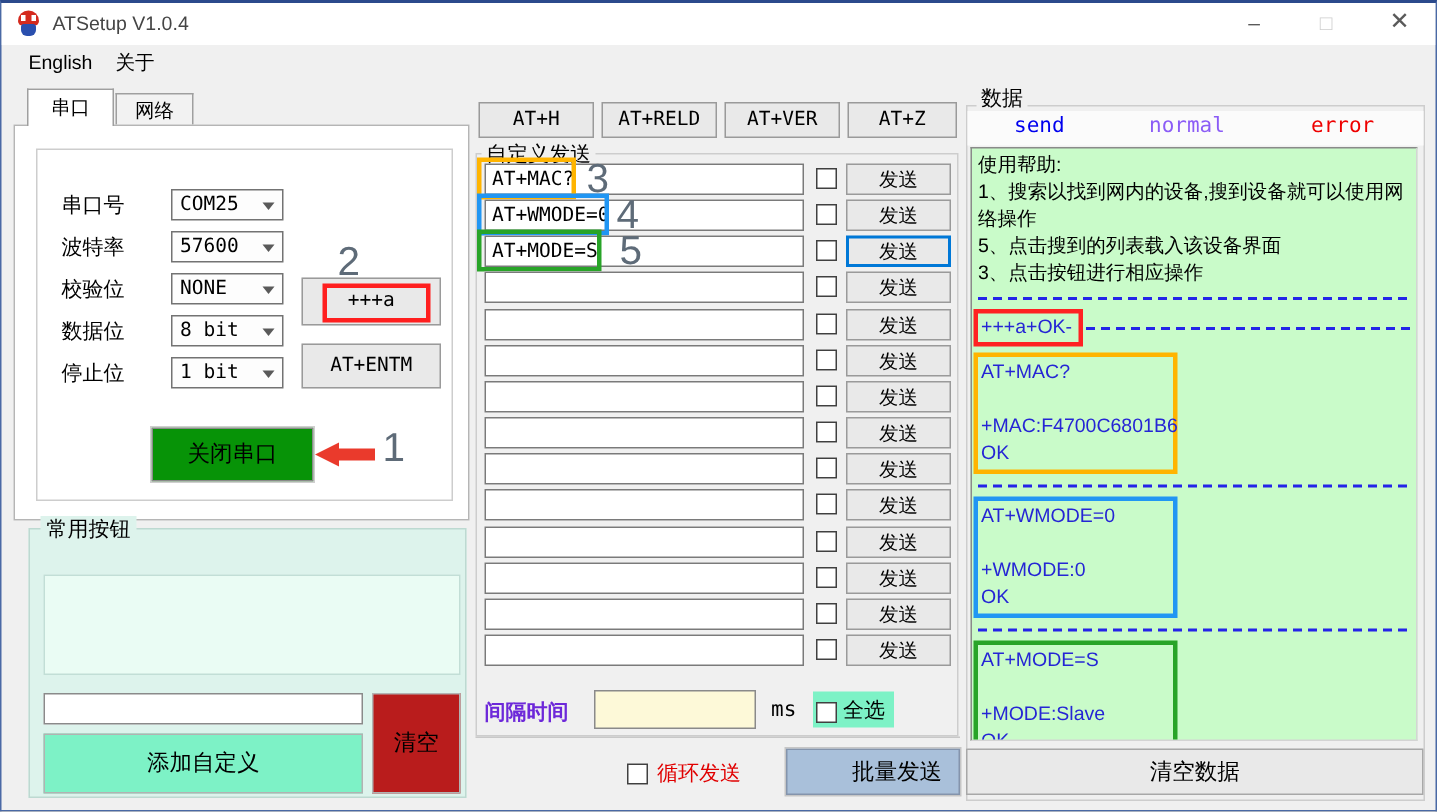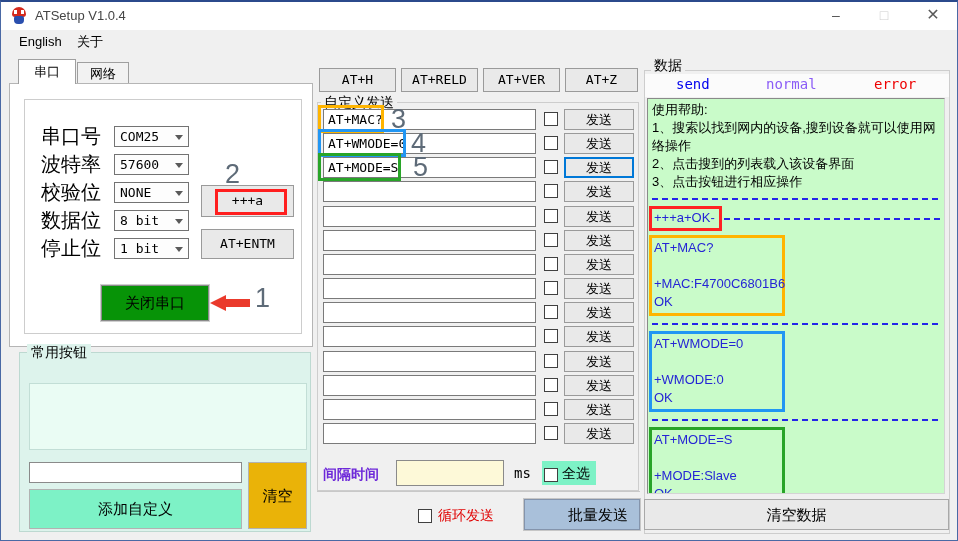--- a/index.html
+++ b/index.html
@@ -21,40 +21,40 @@
   #btn-min { left:818px; } #btn-max { left:866px; color:#cfcfcf; } #btn-close { left:915px; font-size:16px; }
   
   #menubar { position:absolute; left:0; top:28px; width:100%; height:24px; }
   .menu-item { position:absolute; top:2px; height:20px; line-height:20px; padding:0 4px; font-size:13px; }
   
   .tab { position:absolute; border:1px solid #9f9f9f; border-bottom:none; text-align:center; font-size:13px; }
   #tab-serial { left:17px; top:57px; width:58px; height:25px; background:#fff; z-index:3; line-height:24px; }
   #tab-net { left:76px; top:60px; width:52px; height:22px; background:#f2f2f2; line-height:21px; }
   #tabpage { position:absolute; left:8px; top:81px; width:304px; height:264px; background:#fff; border:1px solid #b5b5b5; z-index:1; }
   #groupbox-serial { position:absolute; left:23px; top:97px; width:278px; height:235px; border:1px solid #cdcdcd; z-index:2; }
-  .field-label { position:absolute; left:40px; width:70px; font-size:20px; line-height:21px; z-index:3; }
+  .field-label { position:absolute; left:40px; width:70px; font-size:14px; line-height:21px; z-index:3; }
   .combo { position:absolute; left:113px; width:75px; height:21px; background:#fdfdfd; border:1px solid #737373; z-index:3;
            font-family:"DejaVu Sans Mono", monospace; font-size:13px; line-height:19px; padding-left:5px; }
   .combo .chev { position:absolute; right:5px; top:8px; width:0; height:0; border-left:4px solid transparent; border-right:4px solid transparent; border-top:5px solid #5a5a5a; }
   .gray-btn { background:#e9e9e9; border:1px solid #9a9a9a; font-family:"DejaVu Sans Mono", monospace; font-size:13px; text-align:center; }
   #btn-plusa { position:absolute; left:200px; top:183px; width:93px; height:32px; z-index:3; line-height:30px; }
   #ann-box-2 { position:absolute; left:214px; top:187px; width:72px; height:26px; border:3px solid #ff1f1f; z-index:4; }
   .ann-num { position:absolute; font-size:27px; color:#5e6b78; z-index:5; font-family:"Liberation Sans", sans-serif; }
   #btn-entm { position:absolute; left:200px; top:227px; width:93px; height:30px; z-index:3; line-height:28px; }
   #btn-close-serial { position:absolute; left:100px; top:283px; width:108px; height:36px; background:#079307; border:1px solid #8a8a8a; outline:1px solid #cfcfcf; z-index:3; font-size:15px; text-align:center; line-height:34px; color:#000; }
   #arrow1 { position:absolute; left:209px; top:293px; z-index:4; width:42px; height:16px; }
   #arrow1 .tri { position:absolute; left:0; top:0; width:0; height:0; border-top:8px solid transparent; border-bottom:8px solid transparent; border-right:16px solid #ea3a2c; }
   #arrow1 .tail { position:absolute; left:14px; top:4px; width:26px; height:8px; background:#ea3a2c; }
   
   #group-common { position:absolute; left:18px; top:350px; width:292px; height:180px; background:#ddf3ec; border:1px solid #bdd9d1; }
   #group-common-title { position:absolute; left:26px; top:342px; padding:0 4px; background:#ddf3ec; font-size:14px; z-index:2; }
   #common-list { position:absolute; left:28px; top:381px; width:278px; height:67px; background:#eafcf4; border:1px solid #c2ded6; }
   #common-input { position:absolute; left:28px; top:460px; width:213px; height:21px; background:#fff; border:1px solid #8a8a8a; font-family:"DejaVu Sans Mono", monospace; font-size:13px; padding-left:4px; }
   #btn-add-custom { position:absolute; left:28px; top:487px; width:213px; height:40px; background:#7df2c6; border:1px solid #b2b2b2; font-size:15px; text-align:center; line-height:38px; }
-  #btn-clear-common { position:absolute; left:247px; top:460px; width:59px; height:67px; background:#eab308; border:1px solid #b2b2b2; font-size:15px; text-align:center; line-height:64px; }
+  #btn-clear-common { position:absolute; left:247px; top:460px; width:59px; height:67px; background:#b91c1c; border:1px solid #b2b2b2; font-size:15px; text-align:center; line-height:64px; }
   
   .quick-btn { position:absolute; top:66px; height:24px; line-height:22px; }
   #group-custom { position:absolute; left:316px; top:100px; width:322px; height:389px; border:1px solid #cdcdcd; }
   #group-custom-title { position:absolute; left:320px; top:92px; padding:0 3px; background:#f0f0f0; font-size:14px; z-index:2; }
   .srow { position:absolute; left:0; width:958px; height:22px; z-index:3; }
   .cmd-input { position:absolute; left:322px; width:213px; height:21px; border:1px solid #7a7a7a; background:#fff; font-family:"DejaVu Sans Mono", monospace; font-size:13px; padding-left:4px; }
   .cb { position:absolute; width:14px; height:14px; background:#fff; border:1px solid #404040; display:inline-block; }
   .srow .cb { left:543px; top:3px; }
   .send-btn { position:absolute; left:563px; top:0; width:70px; height:21px; background:#e9e9e9; border:1px solid #9a9a9a; font-size:13px; text-align:center; line-height:19px; }
   .send-btn.focused { border:2px solid #0078d7; line-height:17px; }
@@ -245,21 +245,21 @@
   <span id="group-data-title">数据</span>
   <div id="legend">
       <span class="legend-item" style="left: 31px; color: rgb(0, 0, 238);">send</span>
       <span class="legend-item" style="left: 121px; color: #8b5cf6;">normal</span>
       <span class="legend-item" style="left: 229px; color: rgb(238, 0, 0);">error</span>
     </div>
   <div id="data-log">
       <div class="log-line">使用帮助:</div>
       <div class="log-line"> 1、搜索以找到网内的设备,搜到设备就可以使用网</div>
       <div class="log-line">络操作</div>
-      <div class="log-line"> 2、点击搜到的列表载入该设备界面</div>
+      <div class="log-line"> 5、点击搜到的列表载入该设备界面</div>
       <div class="log-line"> 3、点击按钮进行相应操作</div>
       <div class="log-sep"></div>
       <div class="log-first">
         <span class="box" style="border-color: rgb(255, 34, 34);">+++a+OK-</span>
         <div class="cont"></div>
       </div>
       <div class="log-block" style="border-color: rgb(255, 180, 0);">
         <div class="log-line blue">AT+MAC?</div>
         <div class="blank"></div>
         <div class="log-line blue">+MAC:F4700C6801B6</div>

